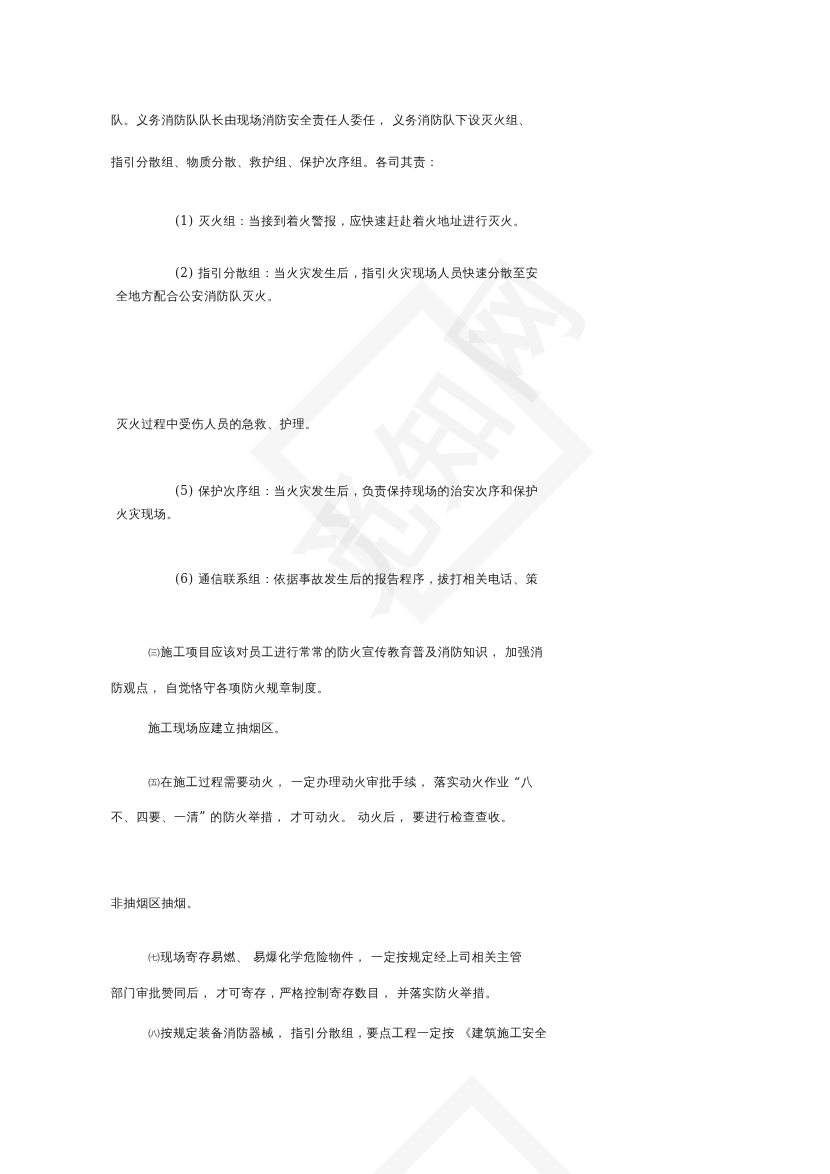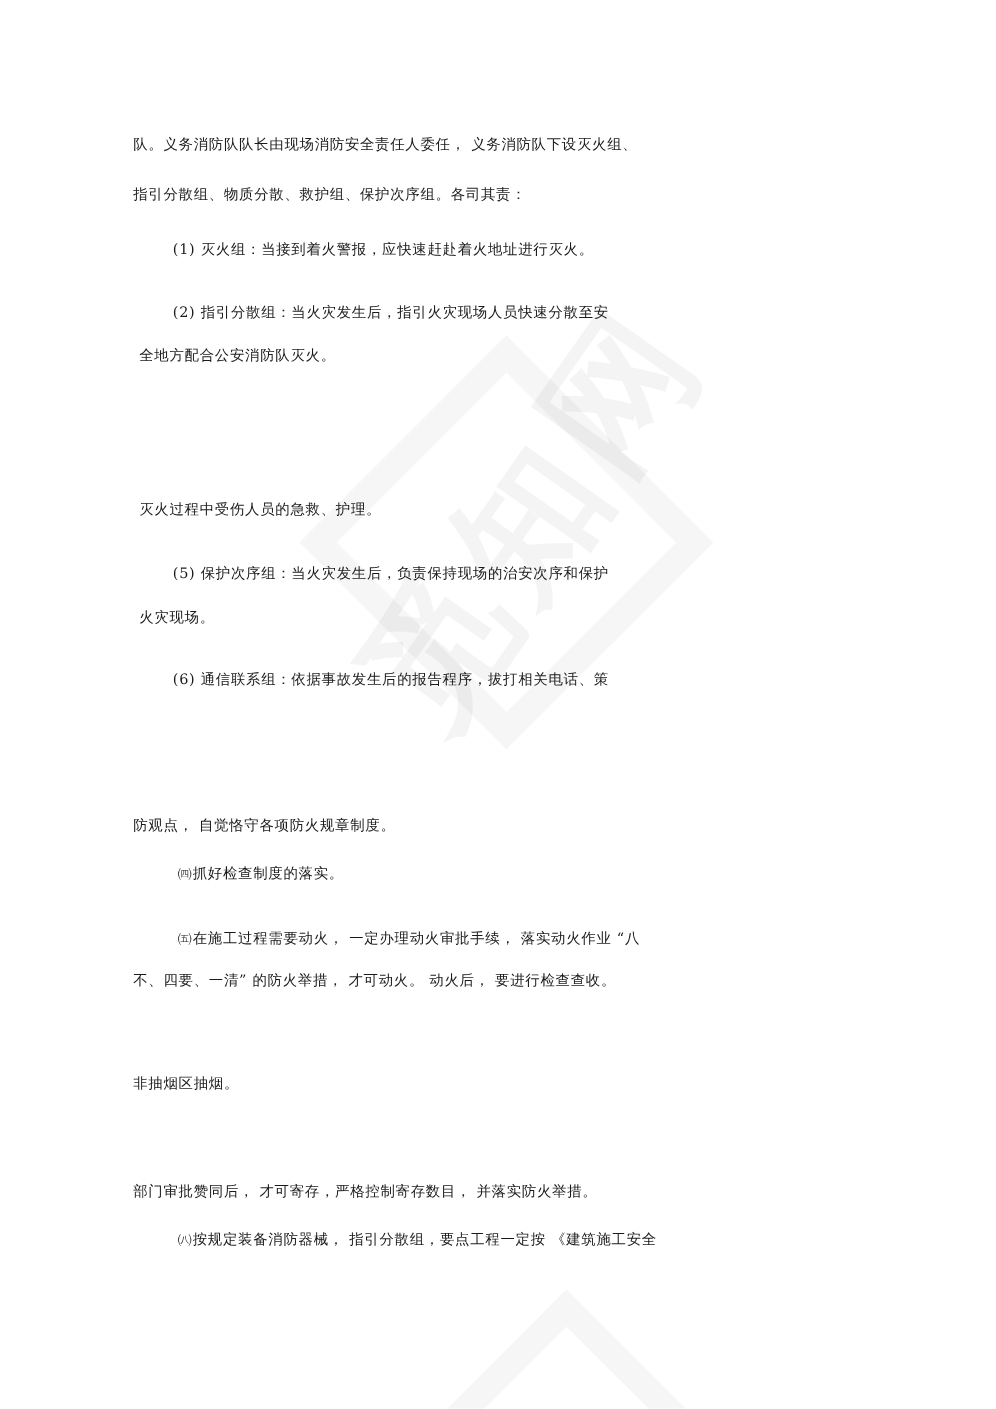--- a/index.html
+++ b/index.html
@@ -1,20 +1,20 @@
 <!DOCTYPE html>
 <html><head>
 <meta charset="utf-8">
 <style>
   html, body { margin: 0; padding: 0; background: #ffffff; }
   body { width: 830px; height: 1174px; position: relative; overflow: hidden;
          font-family: "DejaVu Serif", "Liberation Serif", serif; color: #1a1a1a; }
   .page { position: absolute; left: 0; top: 0; width: 830px; height: 1174px; }
   .line { position: absolute; left: 111px; white-space: nowrap; font-size: 12px; line-height: 24px; letter-spacing: 0.6px; }
-  .ind { left: 144px; }
+  .ind { left: 175px; margin-top: 13px; }
   .ind2 { left: 148px; }
   .wm { position: absolute; color: rgba(0,0,0,0.045); font-family: "DejaVu Sans", sans-serif; font-weight: bold;
         font-size: 120px; letter-spacing: 10px; transform: rotate(-55deg); white-space: nowrap; pointer-events: none; }
   .wm-box { position:absolute; border: 22px solid rgba(0,0,0,0.035); transform: rotate(45deg); pointer-events:none; }
 </style>
 </head>
 <body>
 
 <div class="page">
   <div class="wm-box" style="left:300px;top:330px;width:200px;height:200px;"></div>
@@ -23,20 +23,22 @@
 
   <div class="line" style="top:108px">队。义务消防队队长由现场消防安全责任人委任，    义务消防队下设灭火组、</div>
   <div class="line" style="top:150px">指引分散组、物质分散、救护组、保护次序组。各司其责：</div>
   <div class="line ind" style="top:196px">(1)  灭火组：当接到着火警报，应快速赶赴着火地址进行灭火。</div>
   <div class="line ind" style="top:248px">(2)  指引分散组：当火灾发生后，指引火灾现场人员快速分散至安</div>
   <div class="line" style="top:284px;left:116px">全地方配合公安消防队灭火。</div>
   <div class="line" style="top:412px;left:116px">灭火过程中受伤人员的急救、护理。</div>
   <div class="line ind" style="top:466px">(5) 保护次序组：当火灾发生后，负责保持现场的治安次序和保护</div>
   <div class="line" style="top:502px;left:116px">火灾现场。</div>
   <div class="line ind" style="top:554px">(6) 通信联系组：依据事故发生后的报告程序，拔打相关电话、策</div>
+  <div class="line ind2" style="top:640px">㈢施工项目应该对员工进行常常的防火宣传教育普及消防知识，    加强消</div>
   <div class="line" style="top:676px">防观点，  自觉恪守各项防火规章制度。</div>
-  <div class="line ind2" style="top:716px">㈣抓好检查制度的落实。</div>
+  <div class="line ind2" style="top:716px">施工现场应建立抽烟区。</div>
   <div class="line ind2" style="top:770px">㈤在施工过程需要动火，    一定办理动火审批手续，    落实动火作业  “八</div>
   <div class="line" style="top:805px">不、四要、一清”  的防火举措，  才可动火。  动火后，  要进行检查查收。</div>
   <div class="line" style="top:891px">非抽烟区抽烟。</div>
+  <div class="line ind2" style="top:945px">㈦现场寄存易燃、    易爆化学危险物件，    一定按规定经上司相关主管</div>
   <div class="line" style="top:981px">部门审批赞同后，  才可寄存，严格控制寄存数目，  并落实防火举措。</div>
   <div class="line ind2" style="top:1021px">㈧按规定装备消防器械，    指引分散组，要点工程一定按    《建筑施工安全</div>
 </div>
 
 </body></html>

